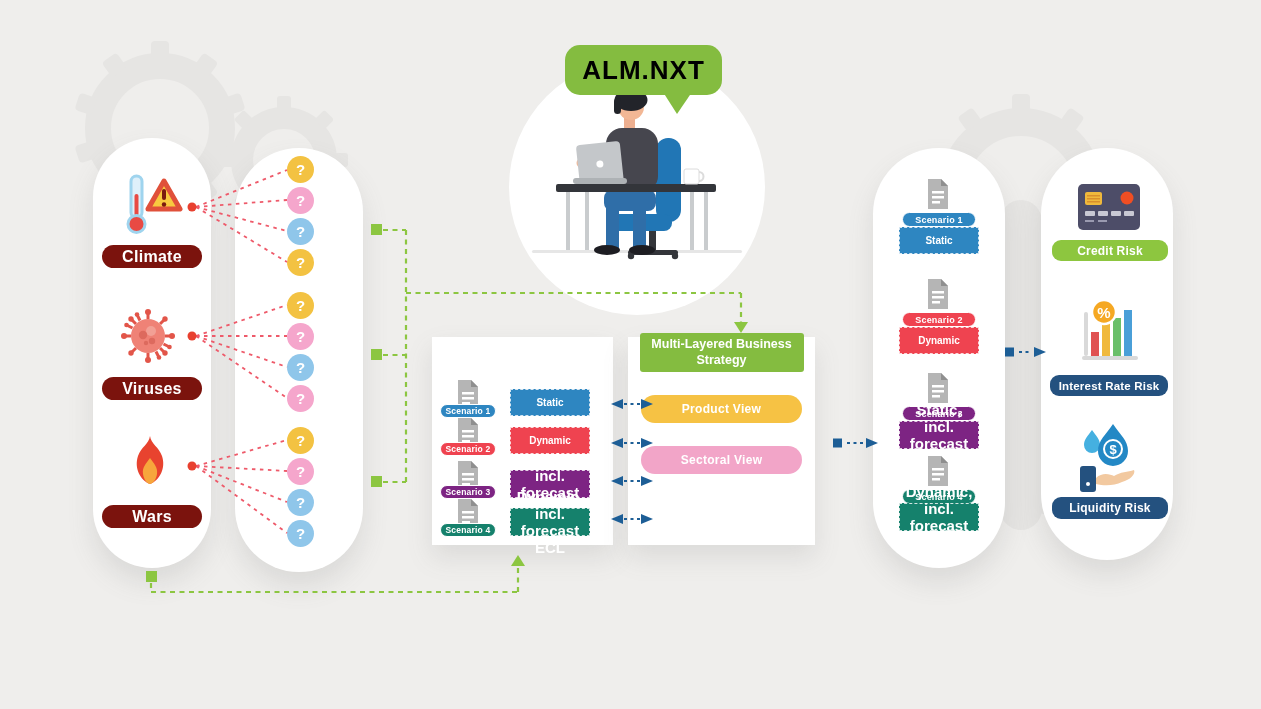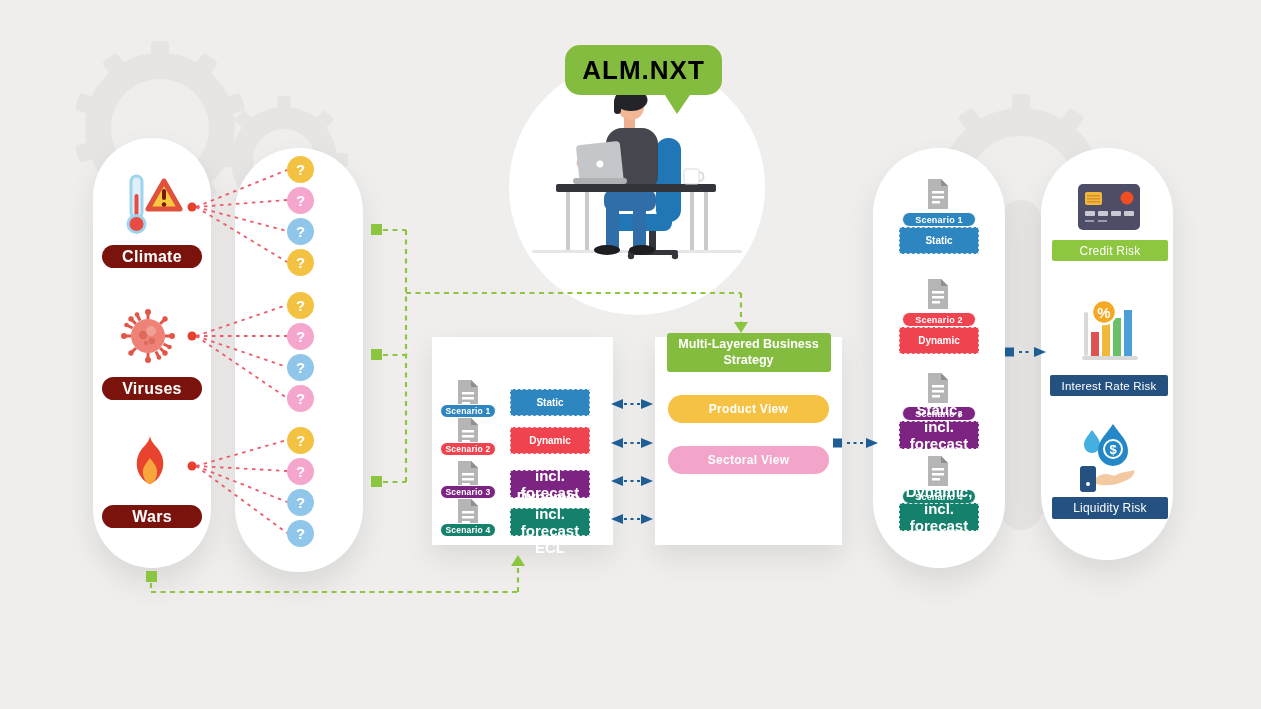--- a/index.html
+++ b/index.html
@@ -31,21 +31,21 @@
   .type-box{position:absolute;color:#fff;font-weight:bold;font-size:10px;line-height:1.15;text-align:center;
         display:flex;align-items:center;justify-content:center;border:1px dashed rgba(255,255,255,.8);
         box-sizing:border-box;padding:1px 3px;}
   .small-type{font-size:15px;}
   .c-blue{background:#2e86c1;} .c-red{background:#ef4350;} .c-purple{background:#7d2483;} .c-teal{background:#15816c;}
   
   .view-pill{position:absolute;color:#fff;font-weight:bold;font-size:12px;border-radius:15px;
         display:flex;align-items:center;justify-content:center;letter-spacing:.3px;}
   .v-yellow{background:#f6c244;} .v-pink{background:#f2a5c8;} .v-lblue{background:#9fcde9;}
   
-  .risk-badge{position:absolute;color:#fff;font-weight:normal;font-size:11.5px;border-radius:2px;
+  .risk-badge{position:absolute;color:#fff;font-weight:bold;font-size:11.5px;border-radius:9px;
         display:flex;align-items:center;justify-content:center;letter-spacing:.2px;}
   .r-green{background:#8dc63f;} .r-navy{background:#24517f;}
   
   .bubble{position:absolute;left:565px;top:45px;width:157px;height:50px;background:#84bc40;border-radius:15px;
         color:#000000;font-weight:bold;font-size:26px;letter-spacing:1px;display:flex;align-items:center;
         justify-content:center;z-index:3;}
   
   .banner{position:absolute;left:417px;top:607px;width:430px;height:61px;background:#2a598d;color:#fff;
         font-weight:bold;font-size:31px;letter-spacing:.5px;display:flex;align-items:center;
         justify-content:center;z-index:2;box-shadow:0 6px 14px rgba(110,110,110,.18);}
@@ -284,21 +284,21 @@
       <path d="M3,1 h13 l7,7 v23 h-20 z" fill="#b5b5b5"></path>
         <path d="M16,1 l7,7 h-7 z" fill="#8f8f8f"></path>
       <rect x="7" y="13" width="12" height="2.5" fill="#fff"></rect>
         <rect x="7" y="18" width="12" height="2.5" fill="#fff"></rect>
         <rect x="7" y="23" width="8" height="2.5" fill="#fff"></rect>
     </svg>
     <div class="scn-pill c-teal" style="left:8px;top:186px;width:56px;height:14px;">Scenario 4</div>
     <div class="type-box c-teal small-type" style="left:78px;top:171px;width:80px;height:28px;">Dynamic, incl. forecast ECL</div>
   </div>
 
-  <div class="panel z2" style="left:655px;top:337px;width:187px;height:208px;">
+  <div class="panel z2" style="left:628px;top:337px;width:187px;height:208px;">
     <div class="panel-header" style="width:164px;min-height:39px;">Multi-Layered Business Strategy</div>
     <div class="view-pill v-yellow" style="left:13px;top:58px;width:161px;height:28px;">Product View</div>
     <div class="view-pill v-pink" style="left:13px;top:109px;width:161px;height:28px;">Sectoral View</div>
   </div>
 
   <div class="pill z2" style="left:873px;top:148px;width:132px;height:420px;border-radius:66px;">
 
     <svg class="abs" style="left:52px;top:30px;" width="26" height="32" viewBox="0 0 26 32">
       <path d="M3,1 h13 l7,7 v23 h-20 z" fill="#b5b5b5"></path>
         <path d="M16,1 l7,7 h-7 z" fill="#8f8f8f"></path>

